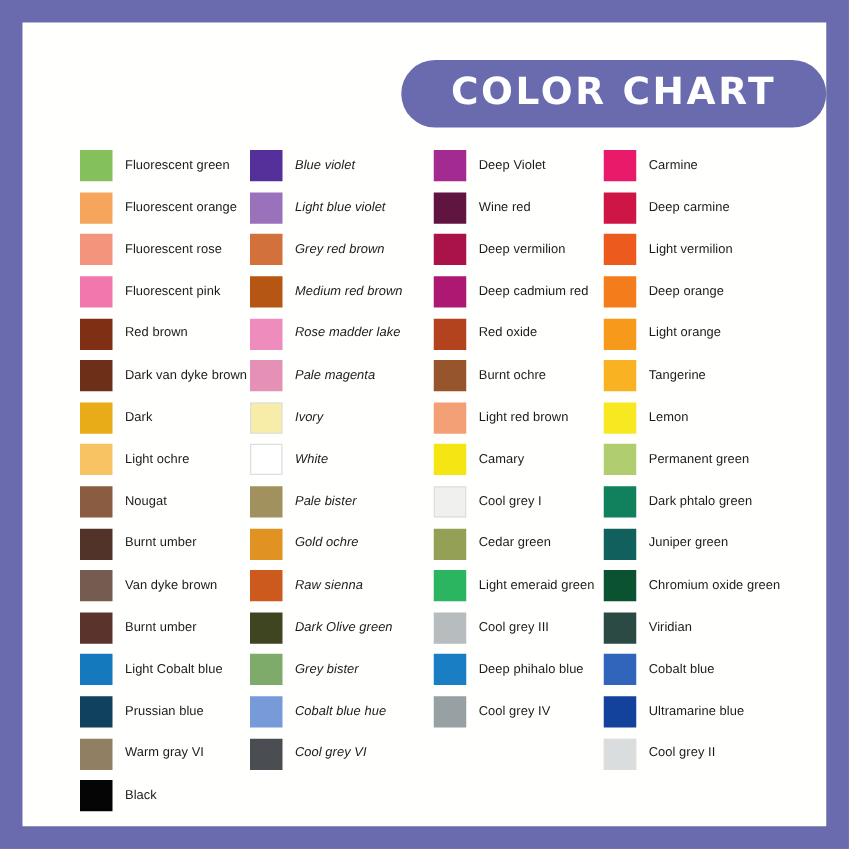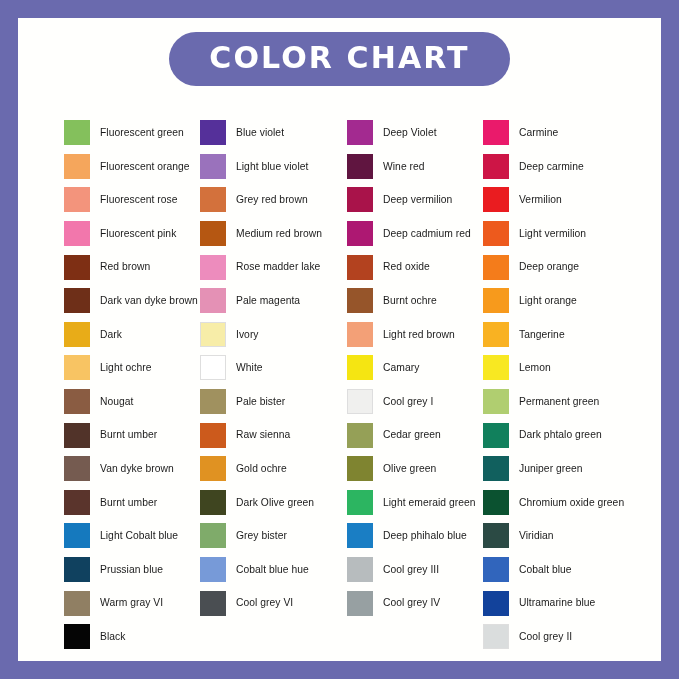--- a/index.html
+++ b/index.html
@@ -24,25 +24,25 @@
   }
   .sheet {
     position: relative;
     width: 100%;
     height: 100%;
     box-sizing: border-box;
     background: #fffffd;
   }
   .title-wrap {
     position: absolute;
-    top: 14px;
+    top: 30px;
     left: 0;
     right: 0;
     display: flex;
-    justify-content: center;
+    justify-content: flex-end;
   }
   .title-pill {
     background: #6a6aae;
     border-radius: 34px;
     padding: 11px 40px 13px 40px;
     min-width: 286px;
     text-align: center;
     box-sizing: border-box;
   }
   .title-text {
@@ -62,21 +62,21 @@
     display: flex;
     flex-direction: row;
     justify-content: flex-start;
     padding-left: 46px;
   }
   .col {
     display: flex;
     flex-direction: column;
   }
   .col-0 { width: 136px; justify-content: flex-end; }
-  .col-1 { width: 147px; }
+  .col-1 { width: 147px; font-style: italic; }
   .col-2 { width: 136px; }
   .col-3 { width: 150px; }
   .swatch-row {
     display: flex;
     flex-direction: row;
     align-items: center;
     height: 33.6px;
   }
   .chip {
     width: 26px;
@@ -206,28 +206,28 @@
           </div>
           <div class="swatch-row">
             <div class="chip bordered" title="White" style="background: rgb(255, 255, 255);"></div>
             <div class="chip-label">White</div>
           </div>
           <div class="swatch-row">
             <div class="chip" title="Pale bister" style="background: rgb(160, 145, 95);"></div>
             <div class="chip-label">Pale bister</div>
           </div>
           <div class="swatch-row">
+            <div class="chip" title="Gold ochre" style="background: rgb(224, 146, 34);"></div>
+            <div class="chip-label">Gold ochre</div>
+          </div>
+          <div class="swatch-row">
             <div class="chip" title="Raw sienna" style="background: rgb(204, 90, 28);"></div>
             <div class="chip-label">Raw sienna</div>
           </div>
           <div class="swatch-row">
-            <div class="chip" title="Gold ochre" style="background: rgb(224, 146, 34);"></div>
-            <div class="chip-label">Gold ochre</div>
-          </div>
-          <div class="swatch-row">
             <div class="chip" title="Dark Olive green" style="background: rgb(63, 69, 32);"></div>
             <div class="chip-label">Dark Olive green</div>
           </div>
           <div class="swatch-row">
             <div class="chip" title="Grey green" style="background: rgb(127, 171, 106);"></div>
             <div class="chip-label">Grey bister</div>
           </div>
           <div class="swatch-row">
             <div class="chip" title="Cobalt blue hue" style="background: rgb(119, 154, 216);"></div>
             <div class="chip-label">Cobalt blue hue</div>
@@ -272,54 +272,46 @@
           </div>
           <div class="swatch-row">
             <div class="chip bordered" title="Cool grey I" style="background: rgb(240, 240, 238);"></div>
             <div class="chip-label">Cool grey I</div>
           </div>
           <div class="swatch-row">
             <div class="chip" title="Cedar green" style="background: rgb(149, 160, 87);"></div>
             <div class="chip-label">Cedar green</div>
           </div>
           <div class="swatch-row">
-            <div class="chip" title="Olive green" style="background: rgb(127, 132, 48);"></div>
-            <div class="chip-label">Olive green</div>
-          </div>
-          <div class="swatch-row">
             <div class="chip" title="Light emeraid green" style="background: rgb(44, 181, 97);"></div>
             <div class="chip-label">Light emeraid green</div>
           </div>
           <div class="swatch-row">
+            <div class="chip" title="Cool grey III" style="background: rgb(183, 188, 190);"></div>
+            <div class="chip-label">Cool grey III</div>
+          </div>
+          <div class="swatch-row">
             <div class="chip" title="Deep phihalo blue" style="background: rgb(26, 126, 196);"></div>
             <div class="chip-label">Deep phihalo blue</div>
           </div>
           <div class="swatch-row">
-            <div class="chip" title="Cool grey III" style="background: rgb(183, 188, 190);"></div>
-            <div class="chip-label">Cool grey III</div>
-          </div>
-          <div class="swatch-row">
             <div class="chip" title="Cool grey IV" style="background: rgb(151, 160, 162);"></div>
             <div class="chip-label">Cool grey IV</div>
           </div>
         </div>
         <div class="col col-3">
           <div class="swatch-row">
             <div class="chip" title="Carmine" style="background: rgb(234, 26, 107);"></div>
             <div class="chip-label">Carmine</div>
           </div>
           <div class="swatch-row">
             <div class="chip" title="Deep carmine" style="background: rgb(205, 21, 70);"></div>
             <div class="chip-label">Deep carmine</div>
           </div>
           <div class="swatch-row">
-            <div class="chip" title="Vermilion" style="background: rgb(234, 28, 32);"></div>
-            <div class="chip-label">Vermilion</div>
-          </div>
-          <div class="swatch-row">
             <div class="chip" title="Light vermilion" style="background: rgb(237, 90, 29);"></div>
             <div class="chip-label">Light vermilion</div>
           </div>
           <div class="swatch-row">
             <div class="chip" title="Deep orange" style="background: rgb(244, 124, 27);"></div>
             <div class="chip-label">Deep orange</div>
           </div>
           <div class="swatch-row">
             <div class="chip" title="Light orange" style="background: rgb(247, 154, 28);"></div>
             <div class="chip-label">Light orange</div>

